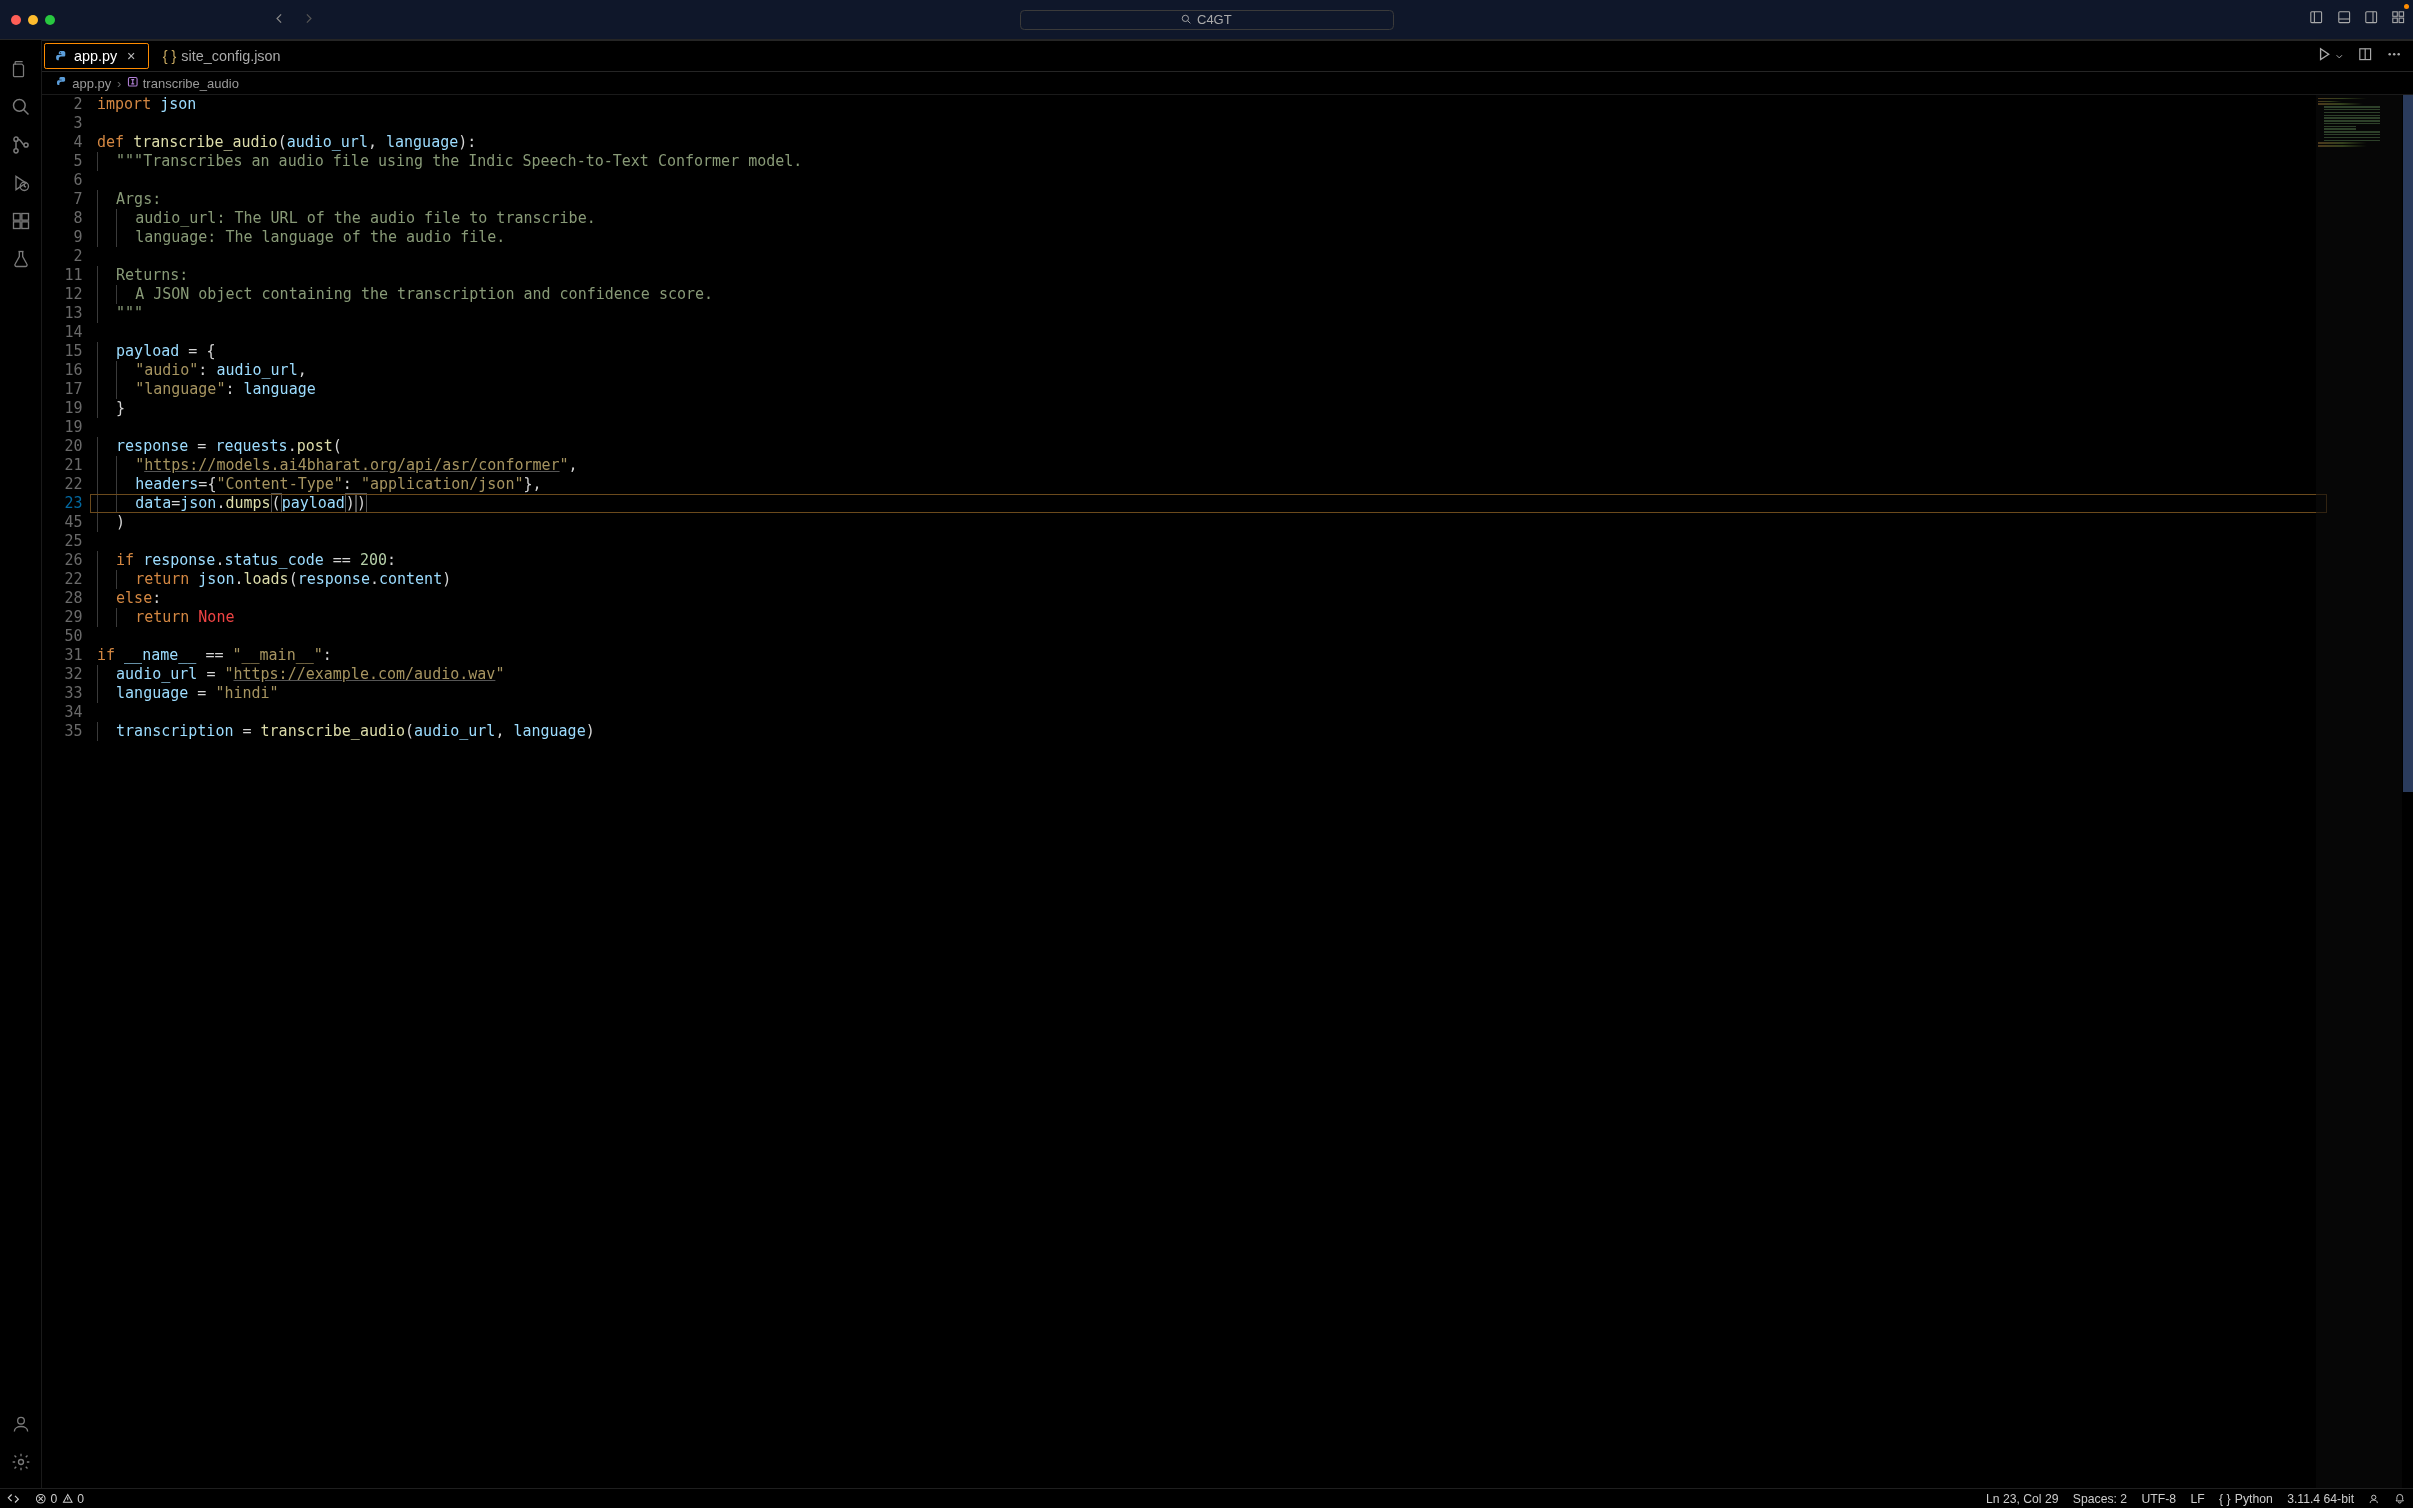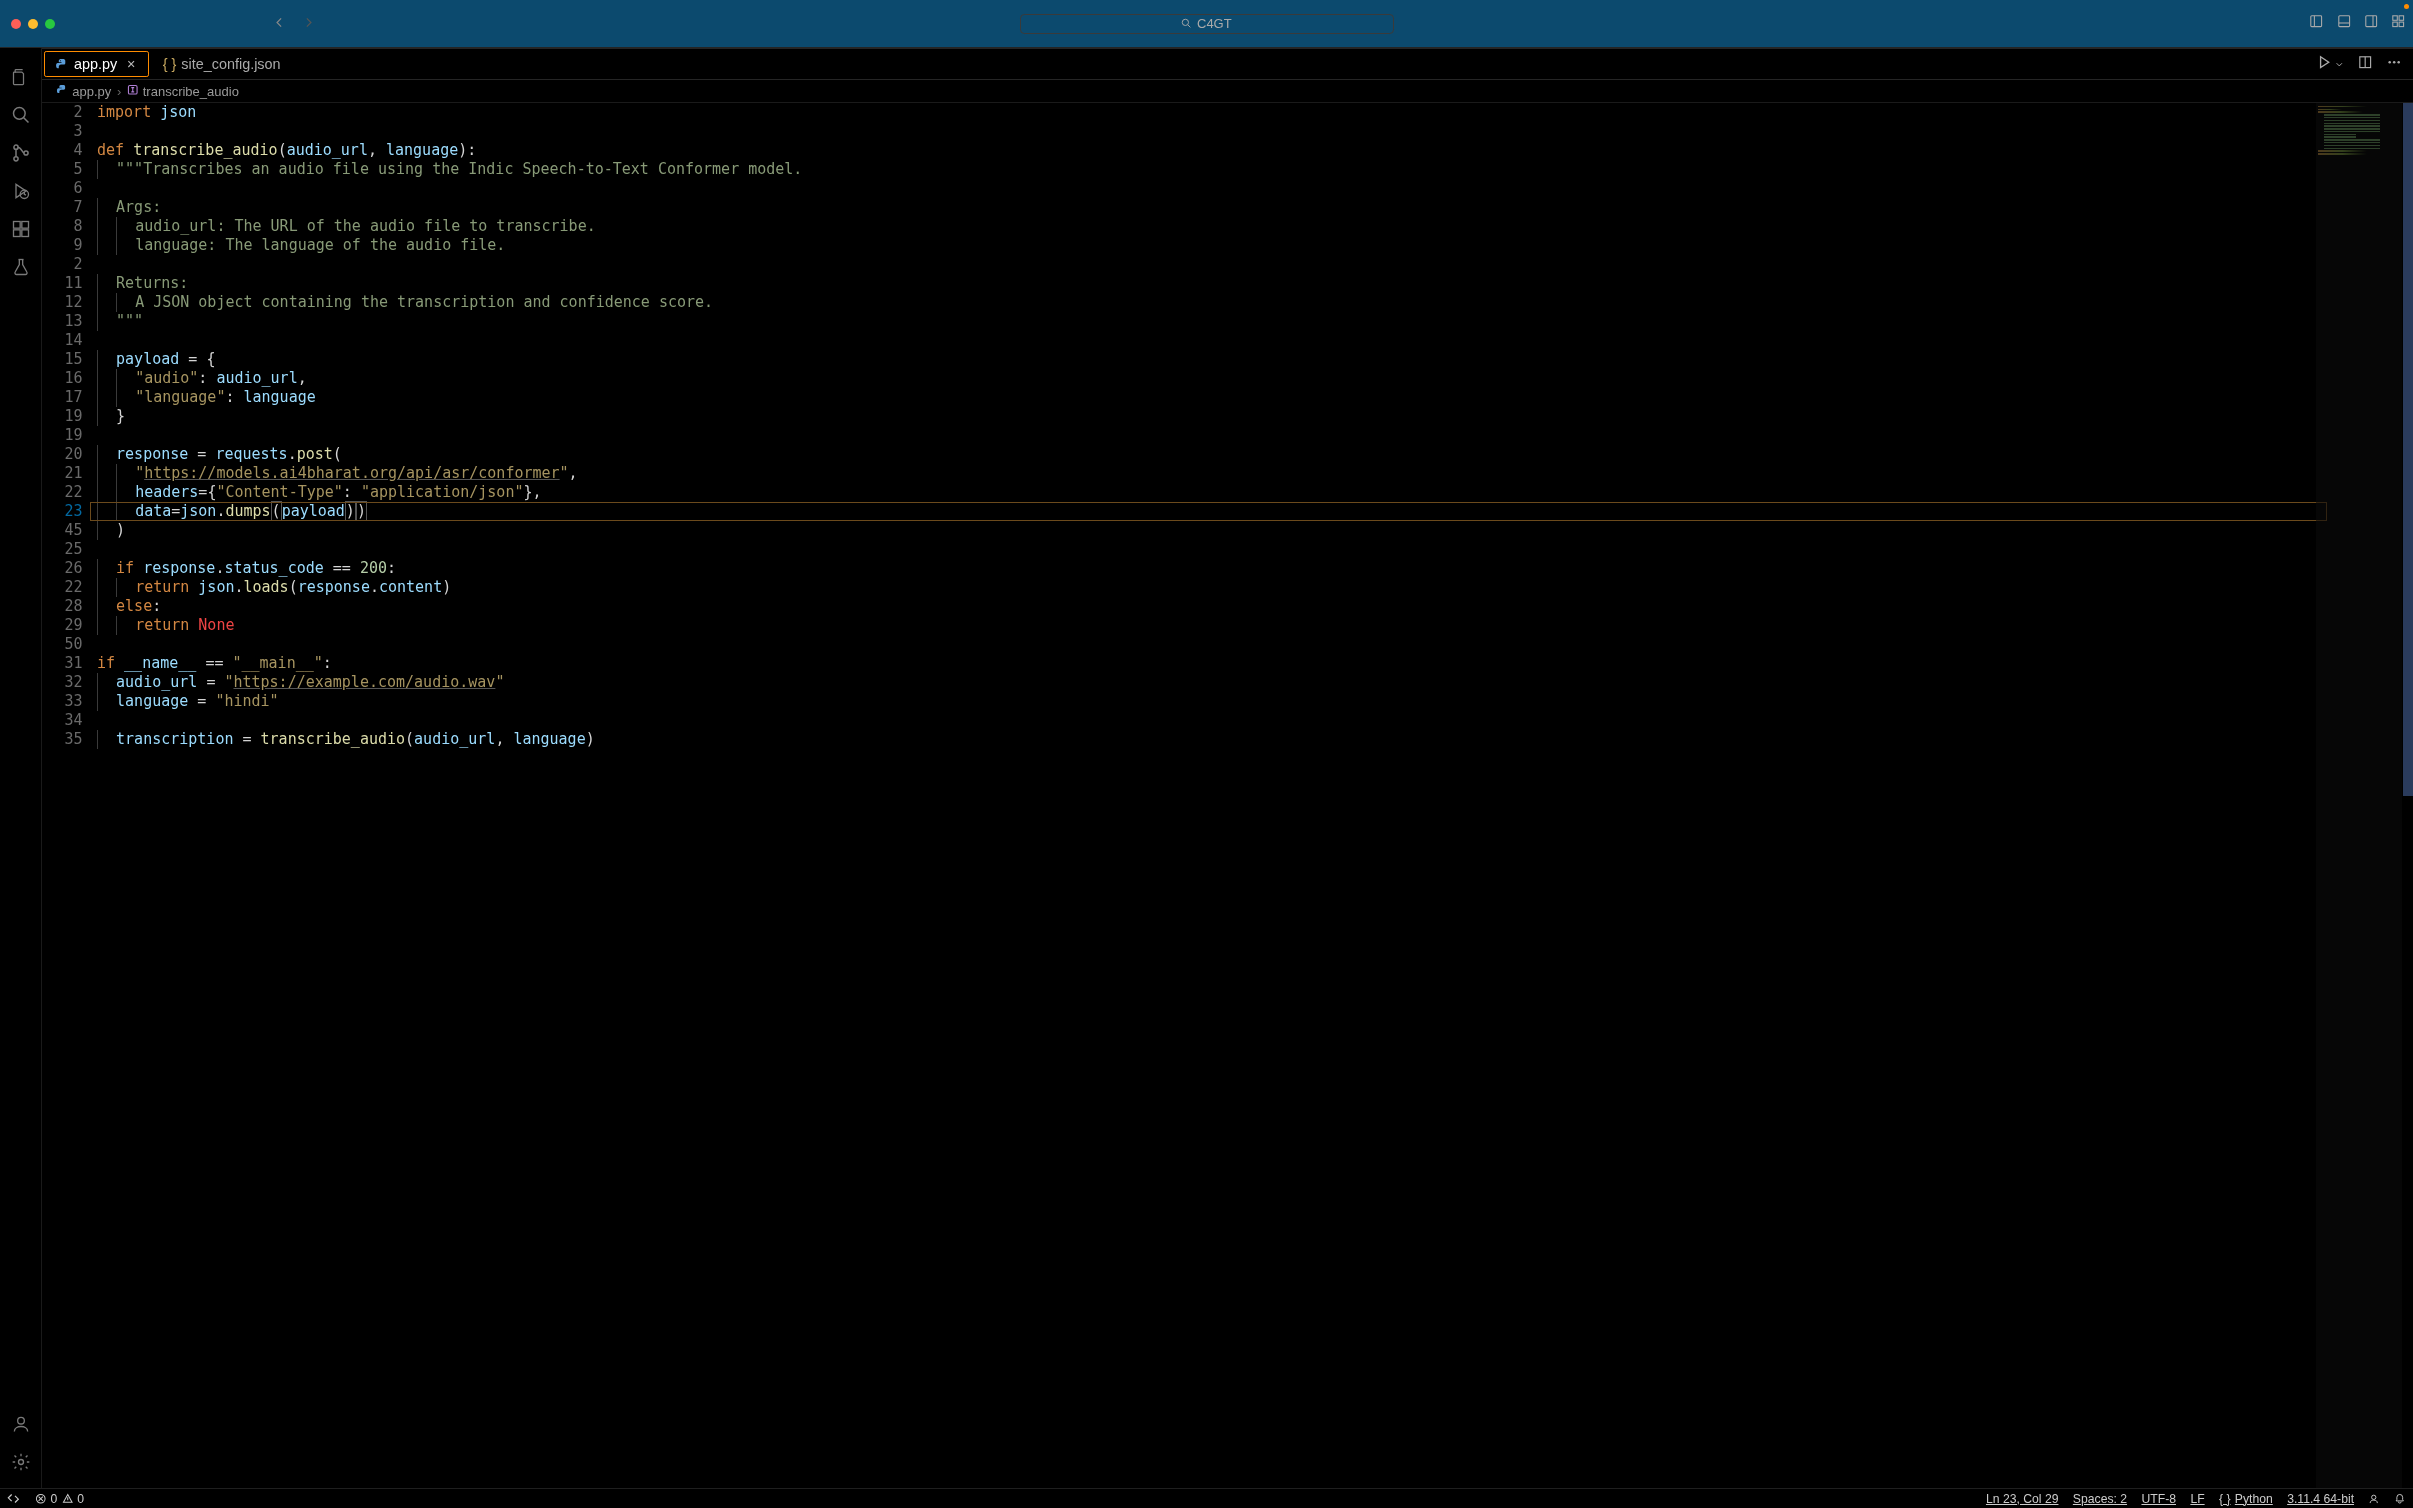--- a/index.html
+++ b/index.html
@@ -15,22 +15,22 @@
 
     .window {
       display: flex;
       flex-direction: column;
       height: 100%;
       width: 100%;
     }
 
     
     .titlebar {
-      height: 48px;
-      background: #0c4a6e;
+      height: 40px;
+      background: #0f172a;
       display: flex;
       align-items: center;
       position: relative;
       border-bottom: 0.7px solid #252525;
     }
     .traffic-lights {
       display: flex;
       gap: 7.2px;
       padding-left: 10.8px;
     }
@@ -261,21 +261,21 @@
       height: 20px;
       background: #000000;
       border-top: 0.7px solid #1f1f1f;
       display: flex;
       align-items: center;
       font-size: 12.2px;
       color: #ccc;
       padding: 0 7.2px;
     }
     .status-left, .status-right { display: flex; align-items: center; gap: 11.5px; }
-    .status-right { margin-left: auto; gap: 14.4px; text-decoration: underline; }
+    .status-right { margin-left: auto; gap: 14.4px; }
     .status-item { display: flex; align-items: center; gap: 4.3px; }
     .status-icon { width: 11.5px; height: 11.5px; }
     .remote-badge { display:flex; align-items:center;}
 
     .notification-dot {
       position: absolute;
       top: 2.2px;
       right: 2.2px;
       width: 5.7px;
       height: 5.7px;

